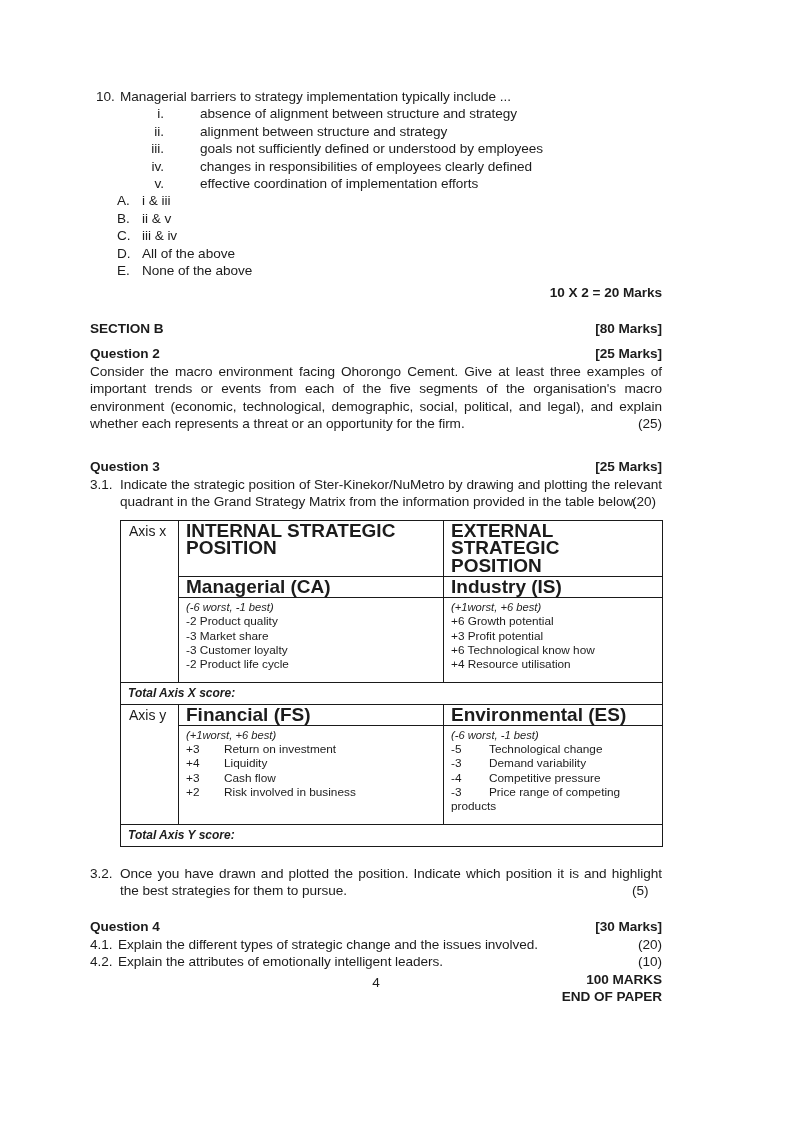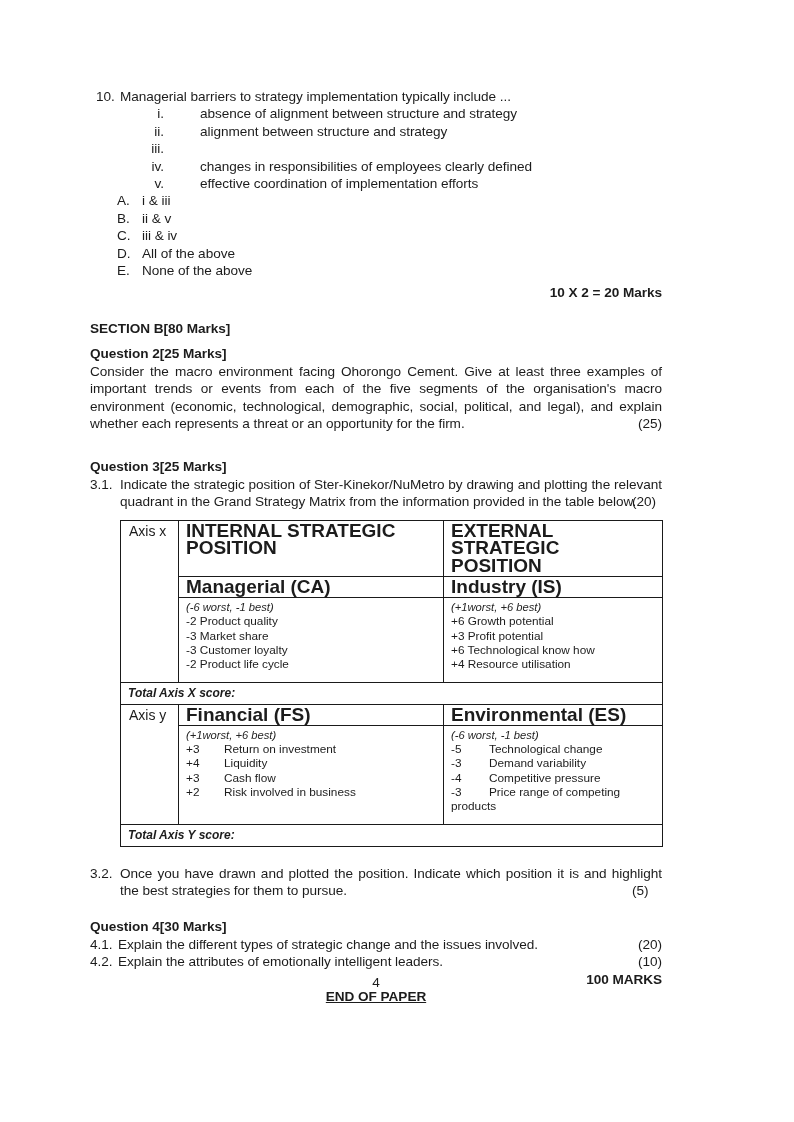--- a/index.html
+++ b/index.html
@@ -8,34 +8,34 @@
     width:794px; height:1122px; background:#ffffff; position:relative;
     margin:0 auto; overflow:hidden;
     font-family:"Liberation Sans", sans-serif; color:#1c1c1c;
   }
   .content {
     position:absolute; left:90px; top:88px; width:572px;
     font-size:13.6px; line-height:17.4px; letter-spacing:-0.05px;
   }
   .bold { font-weight:bold; }
   .right { text-align:right; }
-  .center { text-align:center;text-decoration:underline; }
+  .center { text-align:right; }
   .justify { text-align:justify; }
 
   
   .q10-stem { display:flex; padding-left:6px; }
   .q10-num { width:24px; flex:0 0 24px; }
   .roman-item { display:flex; }
   .roman-label { width:74px; flex:0 0 74px; text-align:right; }
   .roman-text { margin-left:36px; }
   .option-item { display:flex; padding-left:27px; }
   .opt-label { width:25px; flex:0 0 25px; }
   .marks-line { margin-top:5px; }
 
-  .split-row { display:flex; justify-content:flex-start; }
+  .split-row { display:flex; justify-content:space-between; }
   .sectionb-row { margin-top:18px; }
   .q-head { margin-top:8px; }
   .q3-head { margin-top:26px; }
   .q4-head { margin-top:19px; }
 
   .para { position:relative; }
   .para-marks { position:absolute; right:0; bottom:0; }
   .hang { padding-left:30px; text-indent:-30px; }
   .hang .h-label { display:inline-block; width:30px; text-indent:0; }
   .q32-para { margin-top:18px; }
@@ -77,20 +77,21 @@
         <div class="roman-item">
           <span class="roman-label">i.</span>
           <span class="roman-text">absence of alignment between structure and strategy</span>
         </div>
         <div class="roman-item">
           <span class="roman-label">ii.</span>
           <span class="roman-text">alignment between structure and strategy</span>
         </div>
         <div class="roman-item">
           <span class="roman-label">iii.</span>
+          <span class="roman-text">goals not sufficiently defined or understood by employees</span>
         </div>
         <div class="roman-item">
           <span class="roman-label">iv.</span>
           <span class="roman-text">changes in responsibilities of employees clearly defined</span>
         </div>
         <div class="roman-item">
           <span class="roman-label">v.</span>
           <span class="roman-text">effective coordination of implementation efforts</span>
         </div>
       </div>

